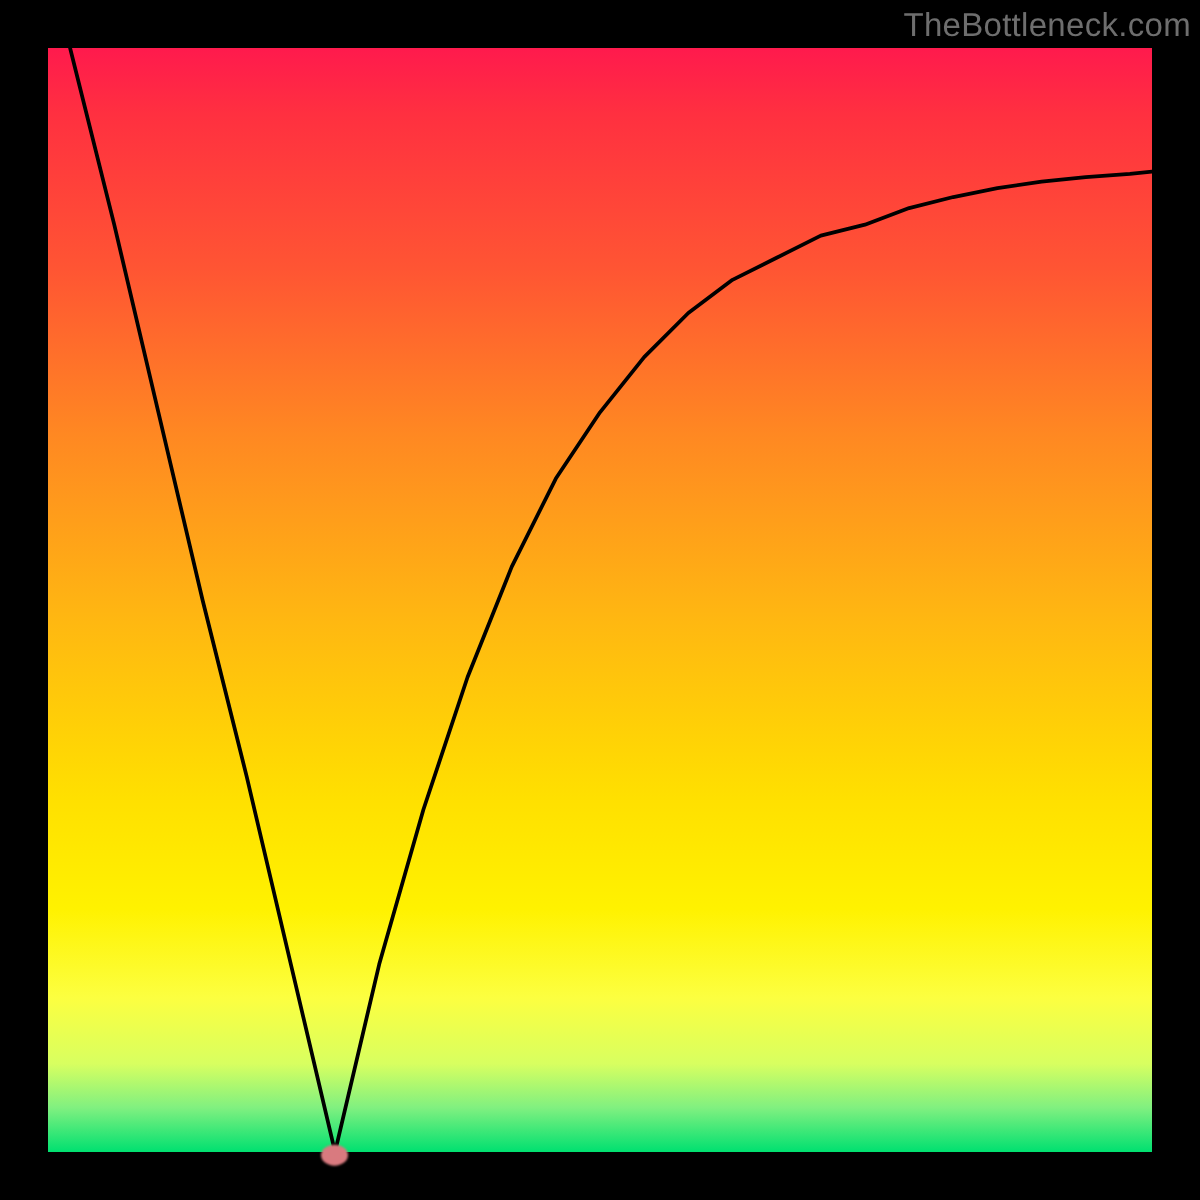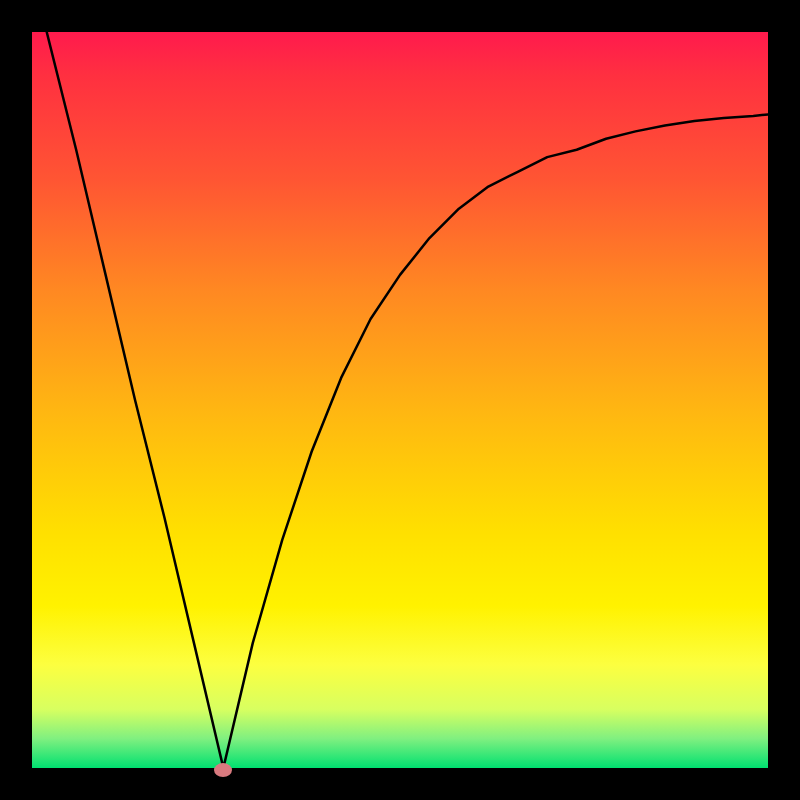--- a/index.html
+++ b/index.html
@@ -59,19 +59,20 @@
     background: #d97a7f;
     border-radius: 50%;
     transform: translate(-50%, -35%);
     filter: blur(0.6px);
   }
 </style>
 </head>
 <body>
 
 <div class="chart-container">
+  <div class="watermark">TheBottleneck.com</div>
   <div class="plot-area">
     <svg class="curve-svg" viewBox="0 0 736 736" preserveAspectRatio="none">
       <path id="curve-path" d="M14.72 0.00 L44.16 117.76 L73.60 242.88 L103.04 368.00 L132.48 485.76 L161.92 610.88 L191.36 736.00 L220.80 610.88 L250.24 507.84 L279.68 419.52 L309.12 345.92 L338.56 287.04 L368.00 242.88 L397.44 206.08 L426.88 176.64 L456.32 154.56 L485.76 139.84 L515.20 125.12 L544.64 117.76 L574.08 106.72 L603.52 99.36 L632.96 93.47 L662.40 89.06 L691.84 86.11 L721.28 83.90 L736.00 82.43" stroke="#000" stroke-width="2.5" fill="none" stroke-linecap="round" stroke-linejoin="round"></path>
     </svg>
     <div id="marker-dot" class="dot" style="left: 191.36px; top: 736px; background: rgb(217, 122, 127);"></div>
   </div>
 </div>
 
 </body></html>

